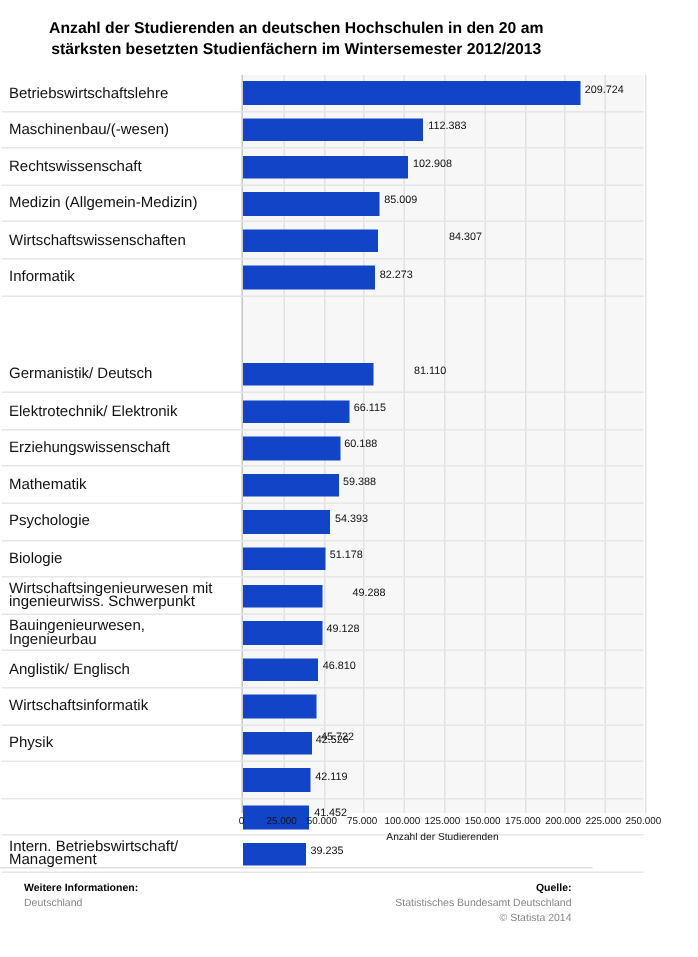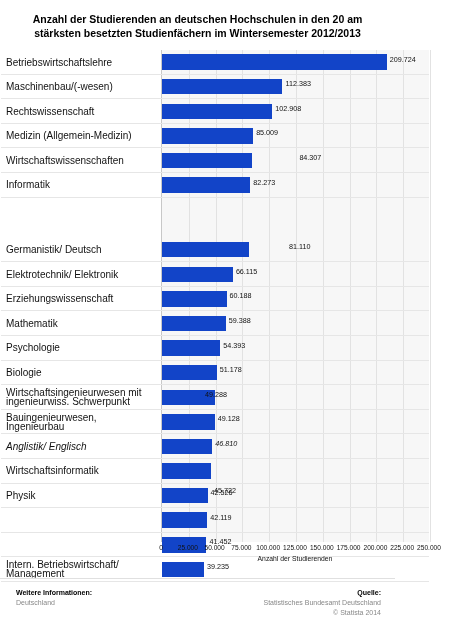--- a/index.html
+++ b/index.html
@@ -175,21 +175,21 @@
           </div>
           <div class="row" style="height: 24.6px;">
             <div class="cat one">Informatik</div>
             <div class="bar" style="width: 88.1967px; background: rgb(18, 68, 200);"></div>
             <div class="barval" style="left: 91.1967px;">82.273</div>
             <div class="sep"></div>
           </div>
           <div class="row" style="height: 24.6px; margin-top: 40px;">
             <div class="cat one">Germanistik/ Deutsch</div>
             <div class="bar" style="width: 86.9499px; background: rgb(18, 68, 200);"></div>
-            <div class="barval" style="left: 103px; padding-left: 24px;">81.110</div>
+            <div class="barval" style="left: 90px; padding-left: 24px;">81.110</div>
             <div class="sep"></div>
           </div>
           <div class="row" style="height: 24.6px;">
             <div class="cat one">Elektrotechnik/ Elektronik</div>
             <div class="bar" style="width: 70.8753px; background: rgb(18, 68, 200);"></div>
             <div class="barval" style="left: 73.8753px;">66.115</div>
             <div class="sep"></div>
           </div>
           <div class="row" style="height: 24.6px;">
             <div class="cat one">Erziehungswissenschaft</div>
@@ -211,30 +211,30 @@
           </div>
           <div class="row" style="height: 24.6px;">
             <div class="cat one">Biologie</div>
             <div class="bar" style="width: 54.8628px; background: rgb(18, 68, 200);"></div>
             <div class="barval" style="left: 57.8628px;">51.178</div>
             <div class="sep"></div>
           </div>
           <div class="row" style="height: 24.6px;">
             <div class="cat two">Wirtschaftsingenieurwesen mit ingenieurwiss. Schwerpunkt</div>
             <div class="bar" style="width: 52.8367px; background: rgb(18, 68, 200);"></div>
-            <div class="barval" style="left: 43px;">49.288</div>
+            <div class="barval" style="left: 73px;">49.288</div>
             <div class="sep"></div>
           </div>
           <div class="row" style="height: 24.6px;">
             <div class="cat two">Bauingenieurwesen, Ingenieurbau</div>
             <div class="bar" style="width: 52.6652px; background: rgb(18, 68, 200);"></div>
             <div class="barval" style="left: 55.6652px;">49.128</div>
             <div class="sep"></div>
           </div>
-          <div class="row" style="height: 24.6px; font-style: italic;">
+          <div class="row" style="height: 24.6px;">
             <div class="cat one">Anglistik/ Englisch</div>
             <div class="bar" style="width: 50.1803px; background: rgb(18, 68, 200);"></div>
             <div class="barval" style="left: 53.1803px;">46.810</div>
             <div class="sep"></div>
           </div>
           <div class="row" style="height: 24.6px;">
             <div class="cat one">Wirtschaftsinformatik</div>
             <div class="bar" style="width: 49.014px; background: rgb(18, 68, 200);"></div>
             <div class="barval" style="left: 52.014px; margin-top: 22px;">45.722</div>
             <div class="sep"></div>

